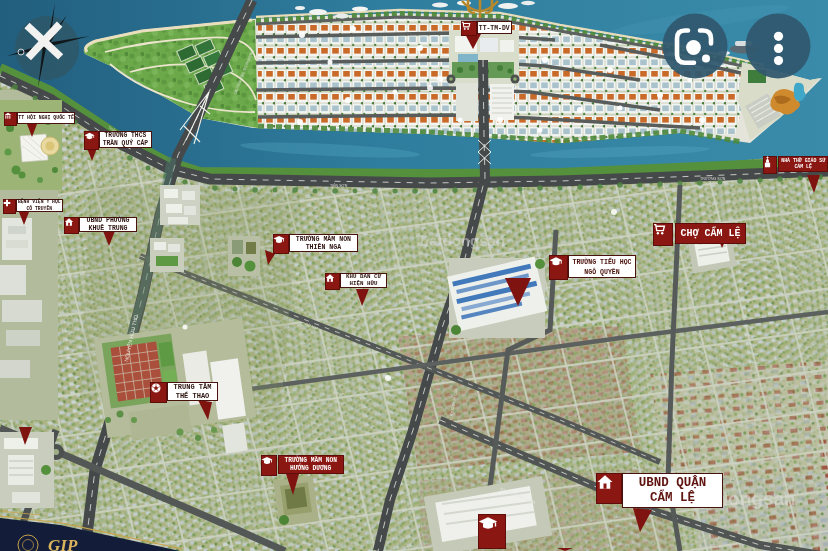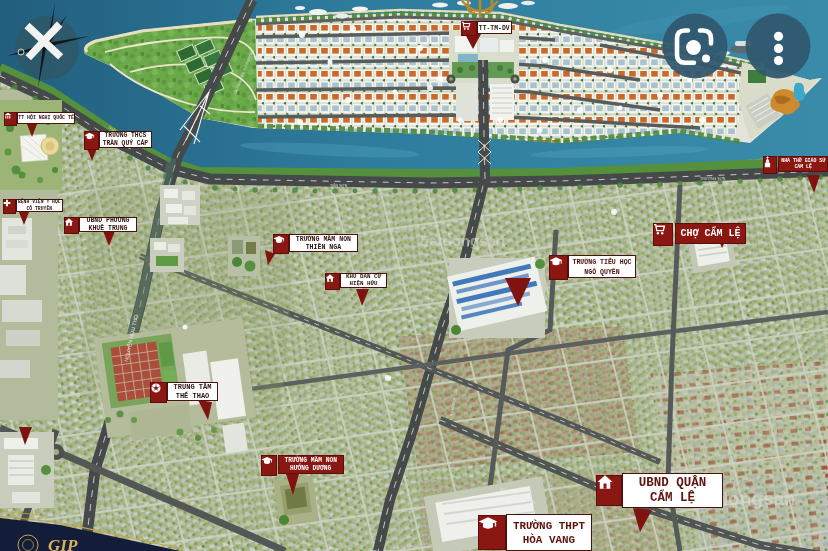--- a/index.html
+++ b/index.html
@@ -700,21 +700,21 @@
       </span>
 <span class="bx" style="width:66px;height:19px;font-size:6.6px;">
         <i class="tx" style="transform:scaleX(0.95)">TRƯỜNG MẦM NON<br>HƯỚNG DƯƠNG</i>
       </span>
 </div>
 
 <svg class="ptr" style="left:285px;top:474px;" width="15" height="21">
       <polygon points="1,0 14,0 8,21" fill="#7f1310"></polygon>
     </svg>
 
-<div class="lb" style="left:596px;top:473px;align-items:center;">
+<div class="lb" style="left:596px;top:473px;">
 <span class="ic" style="width:24px;height:29px;">
         <svg width="18" height="18" viewBox="0 0 24 24">
           <path d="M12,3 L22,12 H19 V21 H5 V12 H2 Z" fill="#fff"></path>
           <rect x="10" y="14" width="4" height="7" fill="#8a1712"></rect>
         </svg>
       </span>
 <span class="bx" style="width:101px;height:35px;font-size:12.5px;color:#5f140f;">
         <i class="tx" style="transform:scaleX(1.0)">UBND QUẬN<br>CẨM LỆ</i>
       </span>
 </div>
@@ -724,22 +724,19 @@
     </svg>
 
 <div class="lb" style="left:478px;top:514px;align-items:center;">
 <span class="ic" style="width:26px;height:33px;">
         <svg width="20" height="20" viewBox="0 0 24 24">
           <polygon points="12,4 23,9 12,14 1,9" fill="#fff"></polygon>
           <path d="M6,11.5 L6,16 Q12,19.5 18,16 L18,11.5 Z" fill="#fff"></path>
           <path d="M21,10 L21,15" stroke="#fff" stroke-width="1.6"></path>
         </svg>
       </span>
-<span class="bx" style="width:86px;height:37px;font-size:11.5px;color:#5f140f;">
-        <i class="tx" style="transform:scaleX(0.95)">TRƯỜNG THPT<br>HÒA VANG</i>
-      </span>
 </div>
 
 <svg class="ptr" style="left:556px;top:548px;" width="18" height="3">
       <polygon points="1,0 17,0 9,3" fill="#7f1310"></polygon>
     </svg>
 
 </div>
 
 </body></html>

